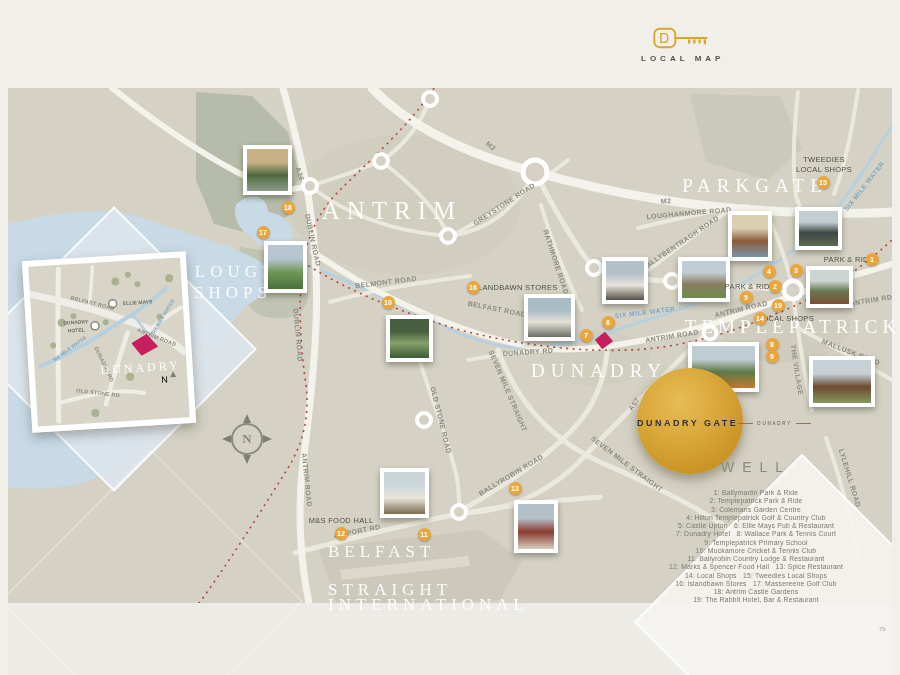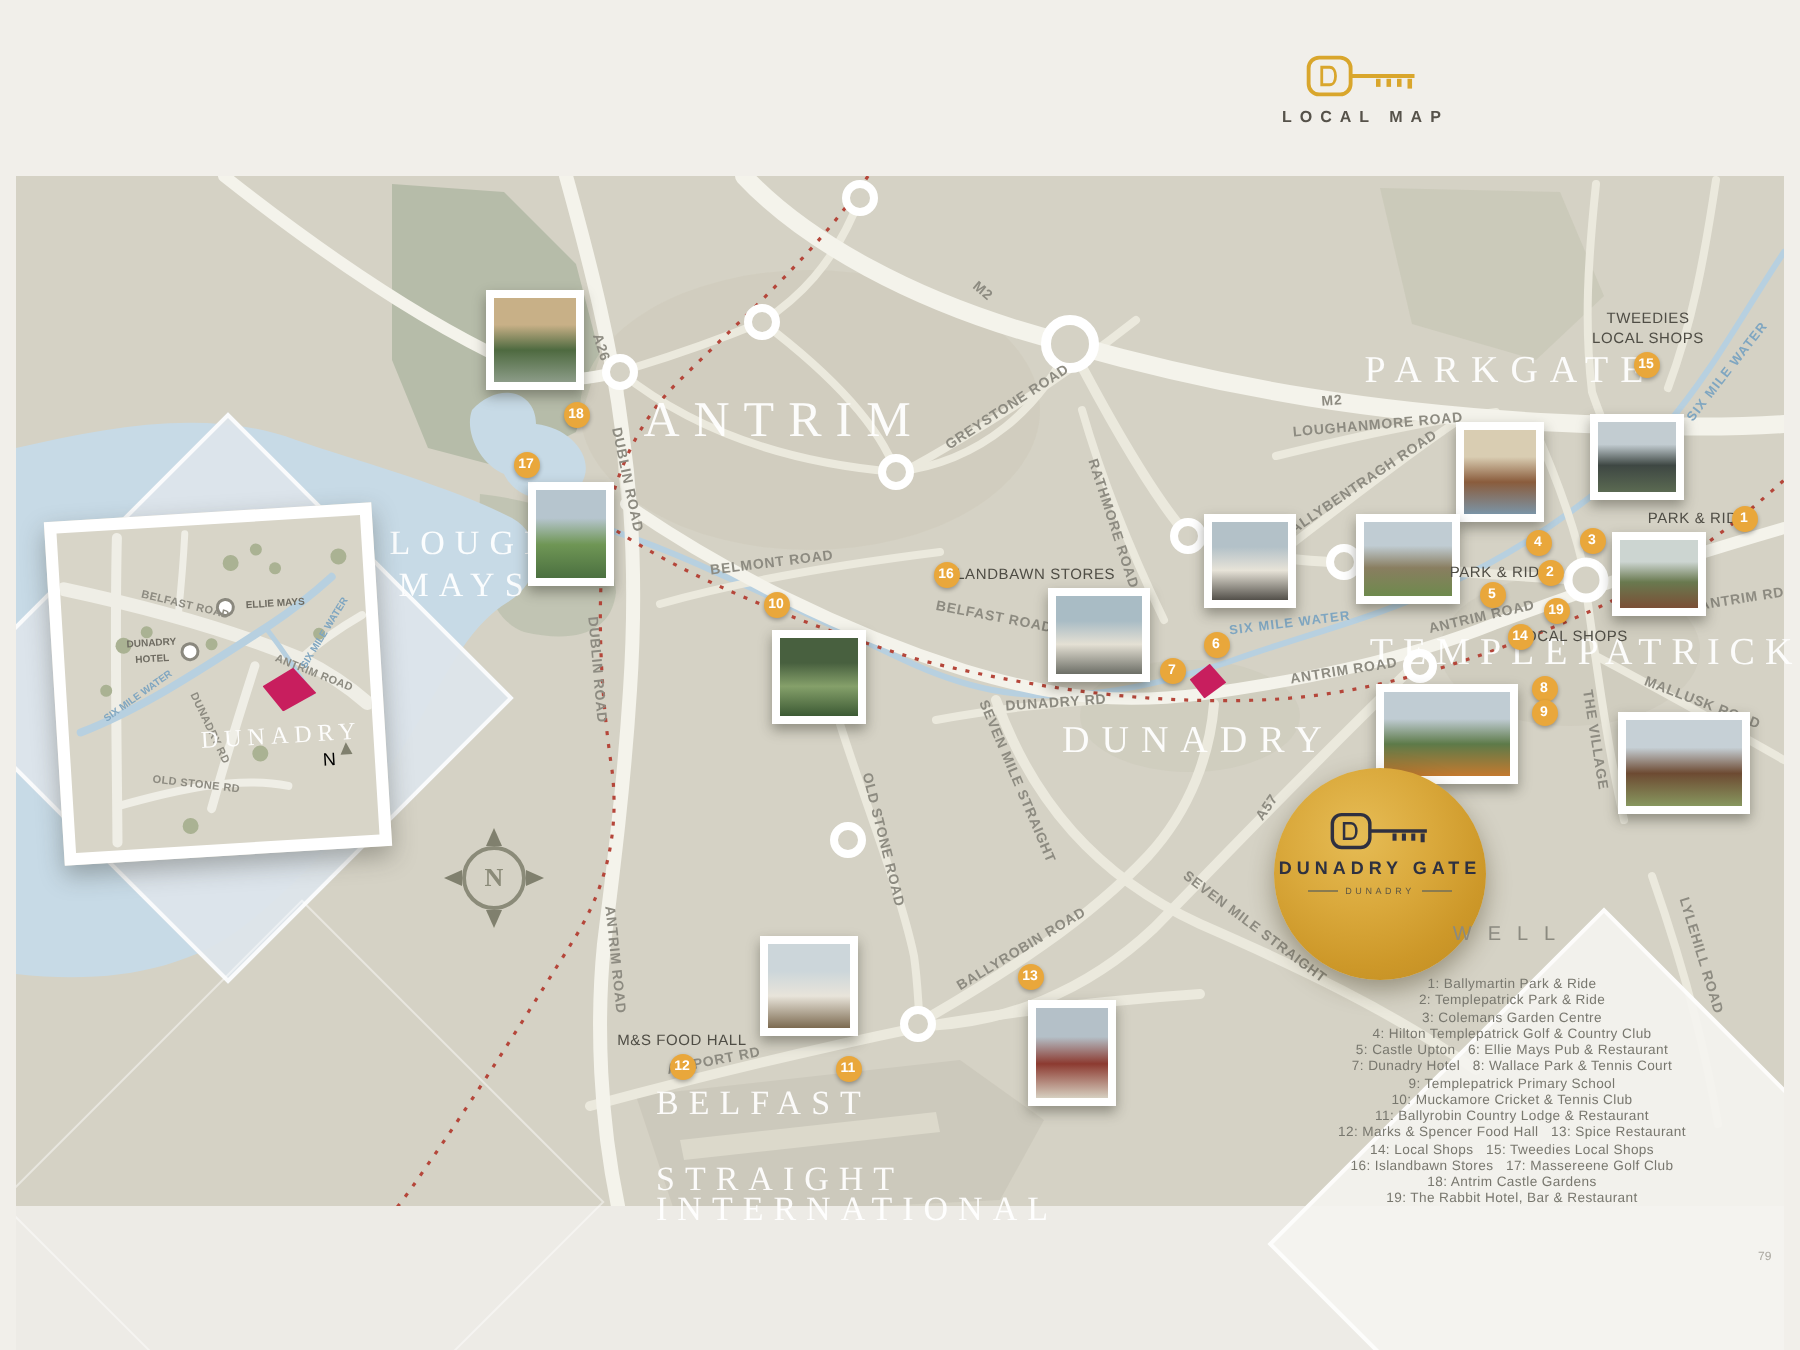--- a/index.html
+++ b/index.html
@@ -57,30 +57,30 @@
                  font-family:"Liberation Serif",serif;font-weight:bold;font-size:13px;color:#8B8B79;}
   .pt{position:absolute;width:0;height:0;}
   .pt-n{top:-4px;left:calc(50% - 4px);border-left:4px solid transparent;border-right:4px solid transparent;border-bottom:9px solid #80806E;}
   .pt-s{bottom:-4px;left:calc(50% - 4px);border-left:4px solid transparent;border-right:4px solid transparent;border-top:9px solid #80806E;}
   .pt-e{right:-4px;top:calc(50% - 4px);border-top:4px solid transparent;border-bottom:4px solid transparent;border-left:9px solid #80806E;}
   .pt-w{left:-4px;top:calc(50% - 4px);border-top:4px solid transparent;border-bottom:4px solid transparent;border-right:9px solid #80806E;}
   .inset-compass{position:absolute;left:126px;top:116px;width:24px;height:24px;}
   .inset-compass .ring{inset:2px;border-width:1.5px;font-size:9px;}
   .inset-compass .pt-n{border-left-width:3px;border-right-width:3px;border-bottom-width:6px;top:-3px;left:calc(50% - 3px);}
   
-  .gate{position:absolute;left:637px;top:384px;width:106px;height:106px;border-radius:50%;
+  .gate{position:absolute;left:637px;top:368px;width:106px;height:106px;border-radius:50%;
         background:radial-gradient(circle at 40% 32%,#E6BC55 0%,#DAA93C 38%,#CD9829 68%,#BE8A20 100%);
-        box-shadow:0 5px 12px rgba(60,50,20,.4);display:flex;flex-direction:column;align-items:center;}
+        box-shadow:0 5px 12px rgba(60,50,20,.4);display:flex;align-items:center;}
   .gate svg{margin-top:21px;width:50px;height:21px;}
   .gate-title{margin-top:3px;font-size:9px;font-weight:bold;letter-spacing:2.5px;color:#2E3140;white-space:nowrap;}
   .gate-sub{margin-top:4px;display:flex;align-items:center;gap:4px;font-size:4.5px;letter-spacing:1.8px;color:#5E5745;}
   .gate-sub::before,.gate-sub::after{content:"";width:15px;height:1px;background:#8A7B4F;}
   
   .legend{position:absolute;left:640px;top:458px;width:232px;text-align:center;}
-  .legend-title div{font-size:10px;letter-spacing:8px;color:#8B8A80;line-height:19px;}
+  .legend-title div{font-size:14px;letter-spacing:8px;color:#8B8A80;line-height:19px;}
   .legend-list{margin-top:12px;}
   .legend-list div{font-size:6.8px;line-height:8.25px;color:#78776E;letter-spacing:.2px;white-space:pre;}
   
   .scale-note{position:absolute;left:545px;top:625px;transform:translate(-50%,-50%);
               font-family:"Liberation Serif",serif;font-size:11.5px;letter-spacing:3.5px;color:#99A099;white-space:nowrap;}
   .page-num{position:absolute;left:879px;top:626px;font-size:6px;color:#A9A69E;}
 </style>
 </head>
 <body>
 
@@ -181,21 +181,21 @@
   <div class="content-clip">
     <div class="diamond d-inset"></div>
     <div class="band"></div>
     <div class="diamond d-outline"></div>
     <div class="diamond d-legend"></div>
   </div>
 
   <div class="layer" id="labels-layer">
       <div class="place-label" style="left: 392px; top: 211px; font-size: 25px; letter-spacing: 7px;">ANTRIM</div>
       <div class="place-label" style="left: 237px; top: 272px; font-size: 17px; letter-spacing: 5px;">LOUGH</div>
-      <div class="place-label" style="left: 233px; top: 293px; font-size: 17px; letter-spacing: 5px;">MAYS</div>
+      <div class="place-label" style="left: 233px; top: 293px; font-size: 17px; letter-spacing: 5px;">SHOPS</div>
       <div class="place-label" style="left: 755px; top: 186px; font-size: 19px; letter-spacing: 6px;">PARKGATE</div>
       <div class="place-label" style="left: 793px; top: 327px; font-size: 19px; letter-spacing: 5px;">TEMPLEPATRICK</div>
       <div class="place-label" style="left: 599px; top: 371px; font-size: 19px; letter-spacing: 6px;">DUNADRY</div>
       <div class="place-label" style="left: 328px; top: 552px; font-size: 17px; letter-spacing: 5px; transform: translate(0px, -50%);">BELFAST</div>
       <div class="place-label" style="left: 328px; top: 605px; font-size: 17px; letter-spacing: 5px; transform: translate(0px, -50%);">INTERNATIONAL</div>
       <div class="place-label" style="left: 328px; top: 590px; font-size: 17px; letter-spacing: 5px; transform: translate(0px, -50%);">STRAIGHT</div>
       <div class="road-label" style="left: 491px; top: 146px; transform: translate(-50%, -50%) rotate(40deg);">M2</div>
       <div class="road-label" style="left: 504px; top: 204px; transform: translate(-50%, -50%) rotate(-33deg);">GREYSTONE ROAD</div>
       <div class="road-label" style="left: 300px; top: 174px; transform: translate(-50%, -50%) rotate(72deg);">A26</div>
       <div class="road-label" style="left: 313px; top: 240px; transform: translate(-50%, -50%) rotate(78deg);">DUBLIN ROAD</div>

